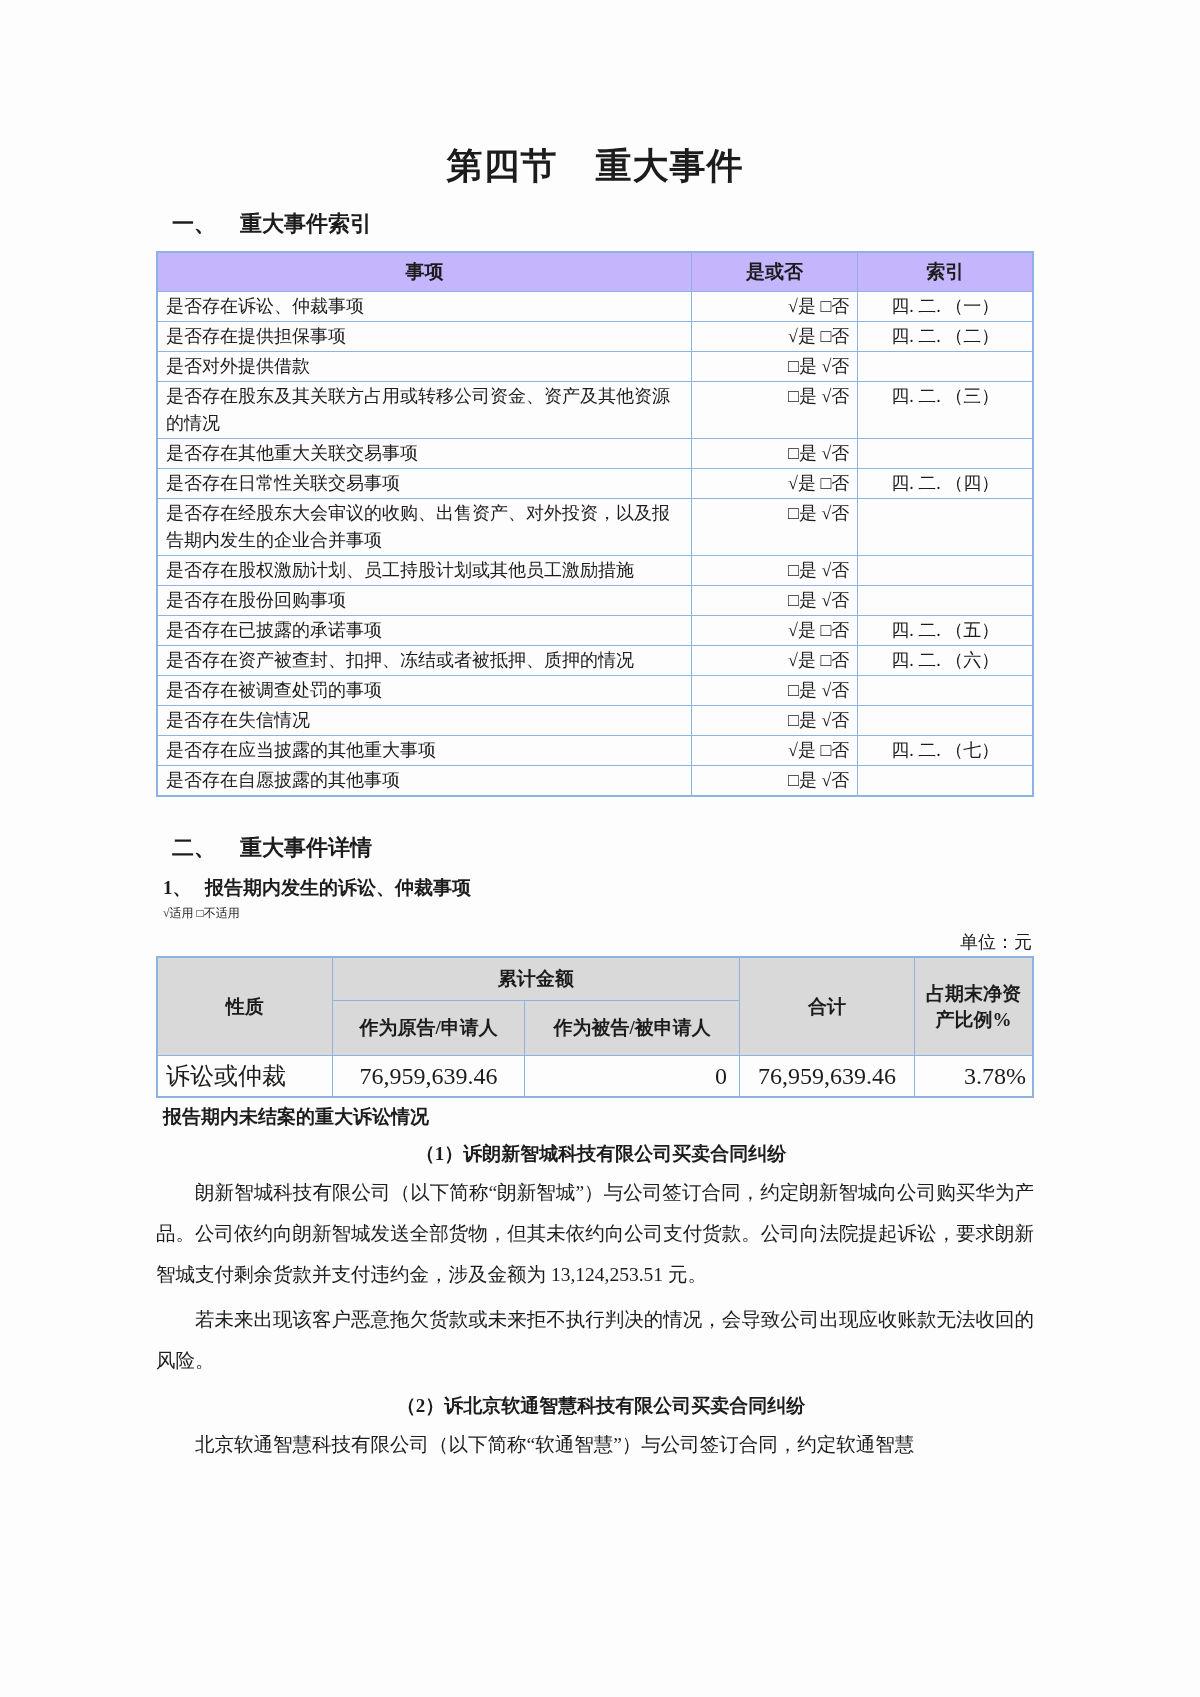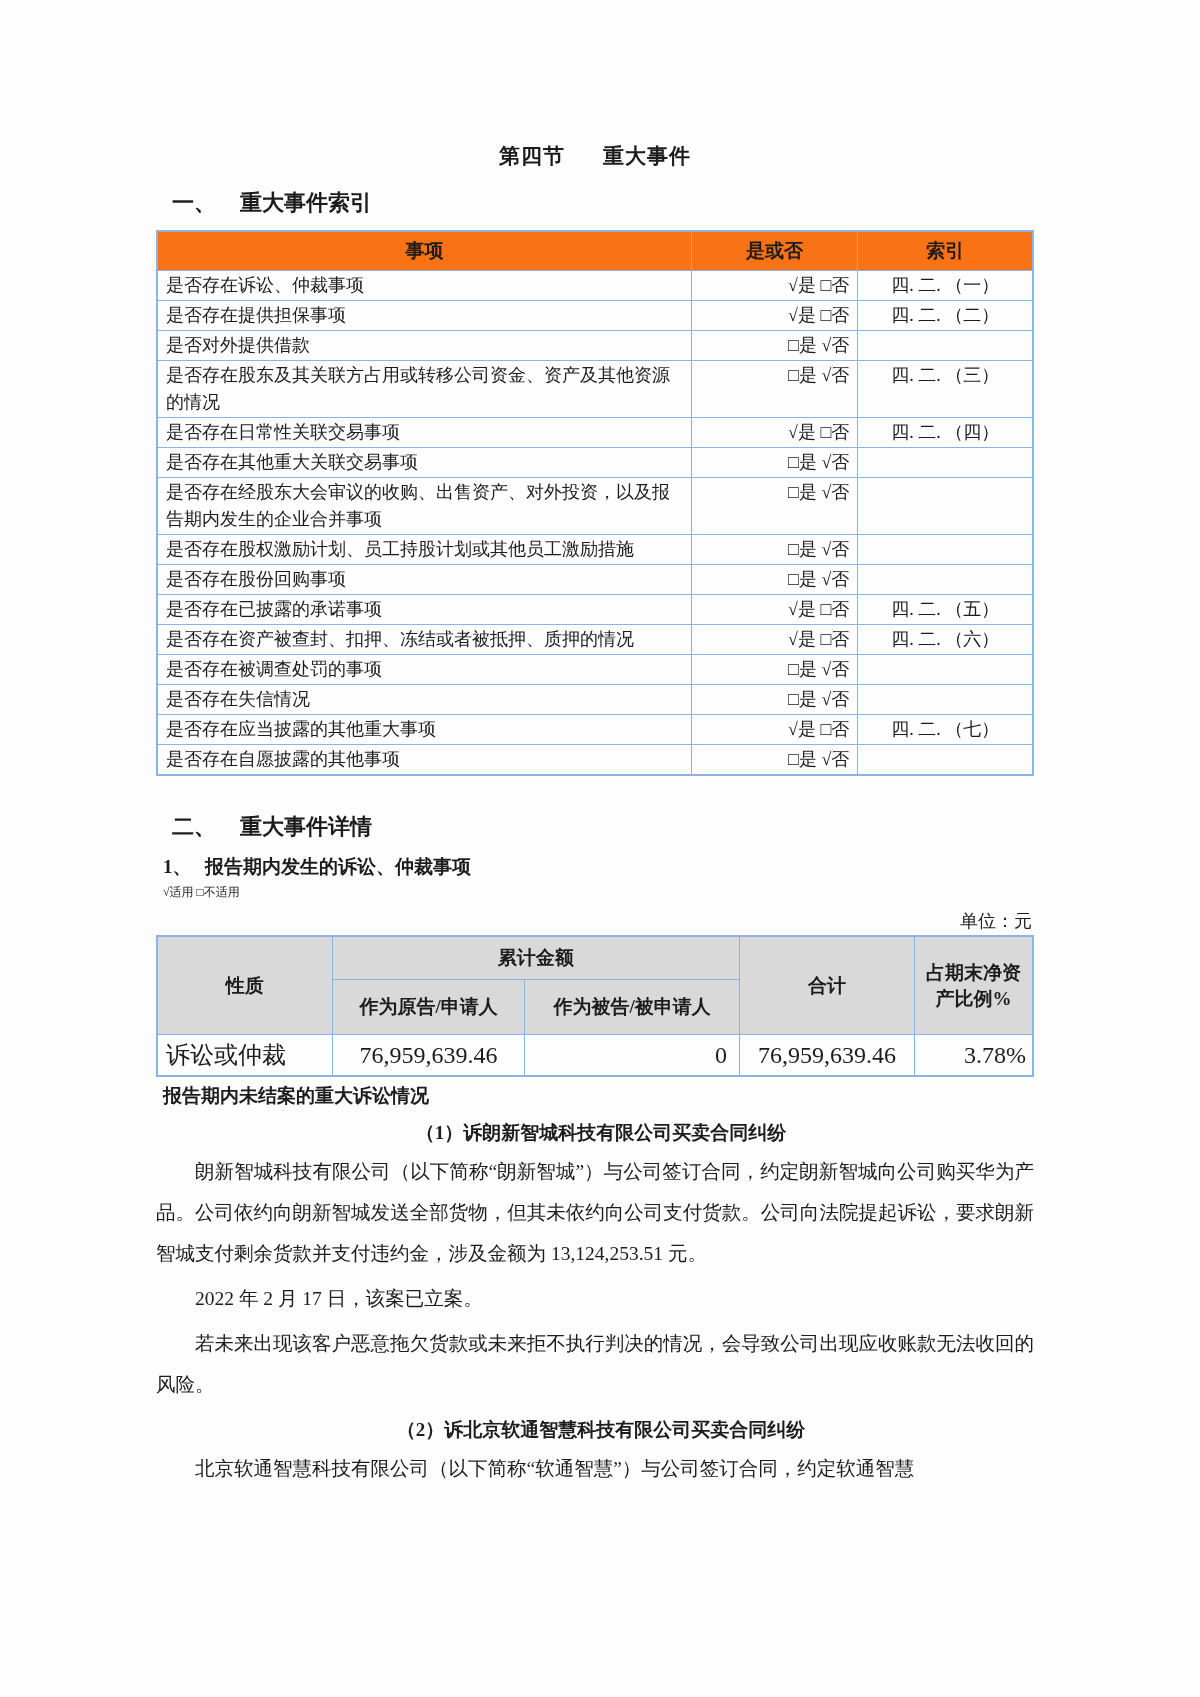--- a/index.html
+++ b/index.html
@@ -7,37 +7,37 @@
     position:relative;
     width:1200px; height:1697px;
     margin:0 auto;
     background:#fdfdfd;
     font-family:"Liberation Serif","DejaVu Serif",serif;
     color:#1c1c1c;
     box-sizing:border-box;
     padding:142px 166px 0 156px;
     overflow:hidden;
   }
-  .doc-title { margin:0 0 18px 0; text-align:center; font-size:21px; font-weight:bold; letter-spacing:1px; }
+  .doc-title { margin:0 0 18px 0; text-align:center; font-size:36px; font-weight:bold; letter-spacing:1px; }
   .title-gap { display:inline-block; width:38px; }
   .sec-heading { margin:0 0 12px 0; font-size:22px; font-weight:bold; padding-left:16px; }
   .sec-heading .sec-num { display:inline-block; min-width:68px; }
   .sec-heading.second { margin-top:36px; margin-bottom:0; }
   .sub-heading { margin:12px 0 0 0; font-size:20px; font-weight:bold; padding-left:12px; }
   .sub-heading .sub-num { display:inline-block; min-width:67px; }
   .item-heading { margin:12px 0 0 0; font-size:19px; font-weight:bold; padding-left:7px; }
   .item-heading .item-num { display:inline-block; min-width:42px; }
   .applicability { margin:4px 0 0 0; padding-left:7px; font-size:12px; }
   .unit-note { margin:8px 2px 2px 0; text-align:right; font-size:18px; }
 
   table { width:100%; border-collapse:collapse; table-layout:fixed; }
   .index-table { border:2px solid #8db3e2; }
   .index-table th, .index-table td { border:1px solid #8db3e2; }
   .index-table th {
-    background:#f97316; font-weight:bold; font-size:19px;
+    background:#c4b5fd; font-weight:bold; font-size:19px;
     padding:6px 4px; text-align:center;
   }
   .index-table td { font-size:18px; line-height:1.5; padding:1px 8px; }
   .index-table td.c-item  { text-align:left; }
   .index-table td.c-choice{ text-align:right; vertical-align:top; white-space:nowrap;margin-top:6px; }
   .index-table td.c-index { text-align:center; vertical-align:top; white-space:nowrap; }
 
   .amount-table { border:2px solid #8db3e2; }
   .amount-table th, .amount-table td { border:1px solid #8db3e2; }
   .amount-table th {
@@ -101,28 +101,28 @@
           <td class="c-item">是否对外提供借款</td>
           <td class="c-choice">□是 √否</td>
           <td class="c-index"></td>
         </tr>
       <tr>
           <td class="c-item">是否存在股东及其关联方占用或转移公司资金、资产及其他资源的情况</td>
           <td class="c-choice">□是 √否</td>
           <td class="c-index">四. 二. （三）</td>
         </tr>
       <tr>
+          <td class="c-item">是否存在其他重大关联交易事项</td>
+          <td class="c-choice">□是 √否</td>
+          <td class="c-index"></td>
+        </tr>
+      <tr>
           <td class="c-item">是否存在日常性关联交易事项</td>
           <td class="c-choice">√是 □否</td>
           <td class="c-index">四. 二. （四）</td>
-        </tr>
-      <tr>
-          <td class="c-item">是否存在其他重大关联交易事项</td>
-          <td class="c-choice">□是 √否</td>
-          <td class="c-index"></td>
         </tr>
       <tr>
           <td class="c-item">是否存在经股东大会审议的收购、出售资产、对外投资，以及报告期内发生的企业合并事项</td>
           <td class="c-choice">□是 √否</td>
           <td class="c-index"></td>
         </tr>
       <tr>
           <td class="c-item">是否存在股权激励计划、员工持股计划或其他员工激励措施</td>
           <td class="c-choice">□是 √否</td>
           <td class="c-index"></td>
@@ -206,19 +206,18 @@
         <td class="a-total">76,959,639.46</td>
         <td class="a-ratio">3.78%</td>
       </tr>
     </tbody>
   </table>
 
   <p class="bold-line">报告期内未结案的重大诉讼情况</p>
 
   <p class="case-title">（1）诉朗新智城科技有限公司买卖合同纠纷</p>
   <p class="body-para">朗新智城科技有限公司（以下简称“朗新智城”）与公司签订合同，约定朗新智城向公司购买华为产品。公司依约向朗新智城发送全部货物，但其未依约向公司支付货款。公司向法院提起诉讼，要求朗新智城支付剩余货款并支付违约金，涉及金额为 13,124,253.51 元。</p>
-  <p class="body-para">2022 年 2 月 17 日，该案已立案。</p>
   <p class="body-para">若未来出现该客户恶意拖欠货款或未来拒不执行判决的情况，会导致公司出现应收账款无法收回的风险。</p>
 
   <p class="case-title">（2）诉北京软通智慧科技有限公司买卖合同纠纷</p>
   <p class="body-para">北京软通智慧科技有限公司（以下简称“软通智慧”）与公司签订合同，约定软通智慧</p>
 
 </div>
 
 </body></html>

